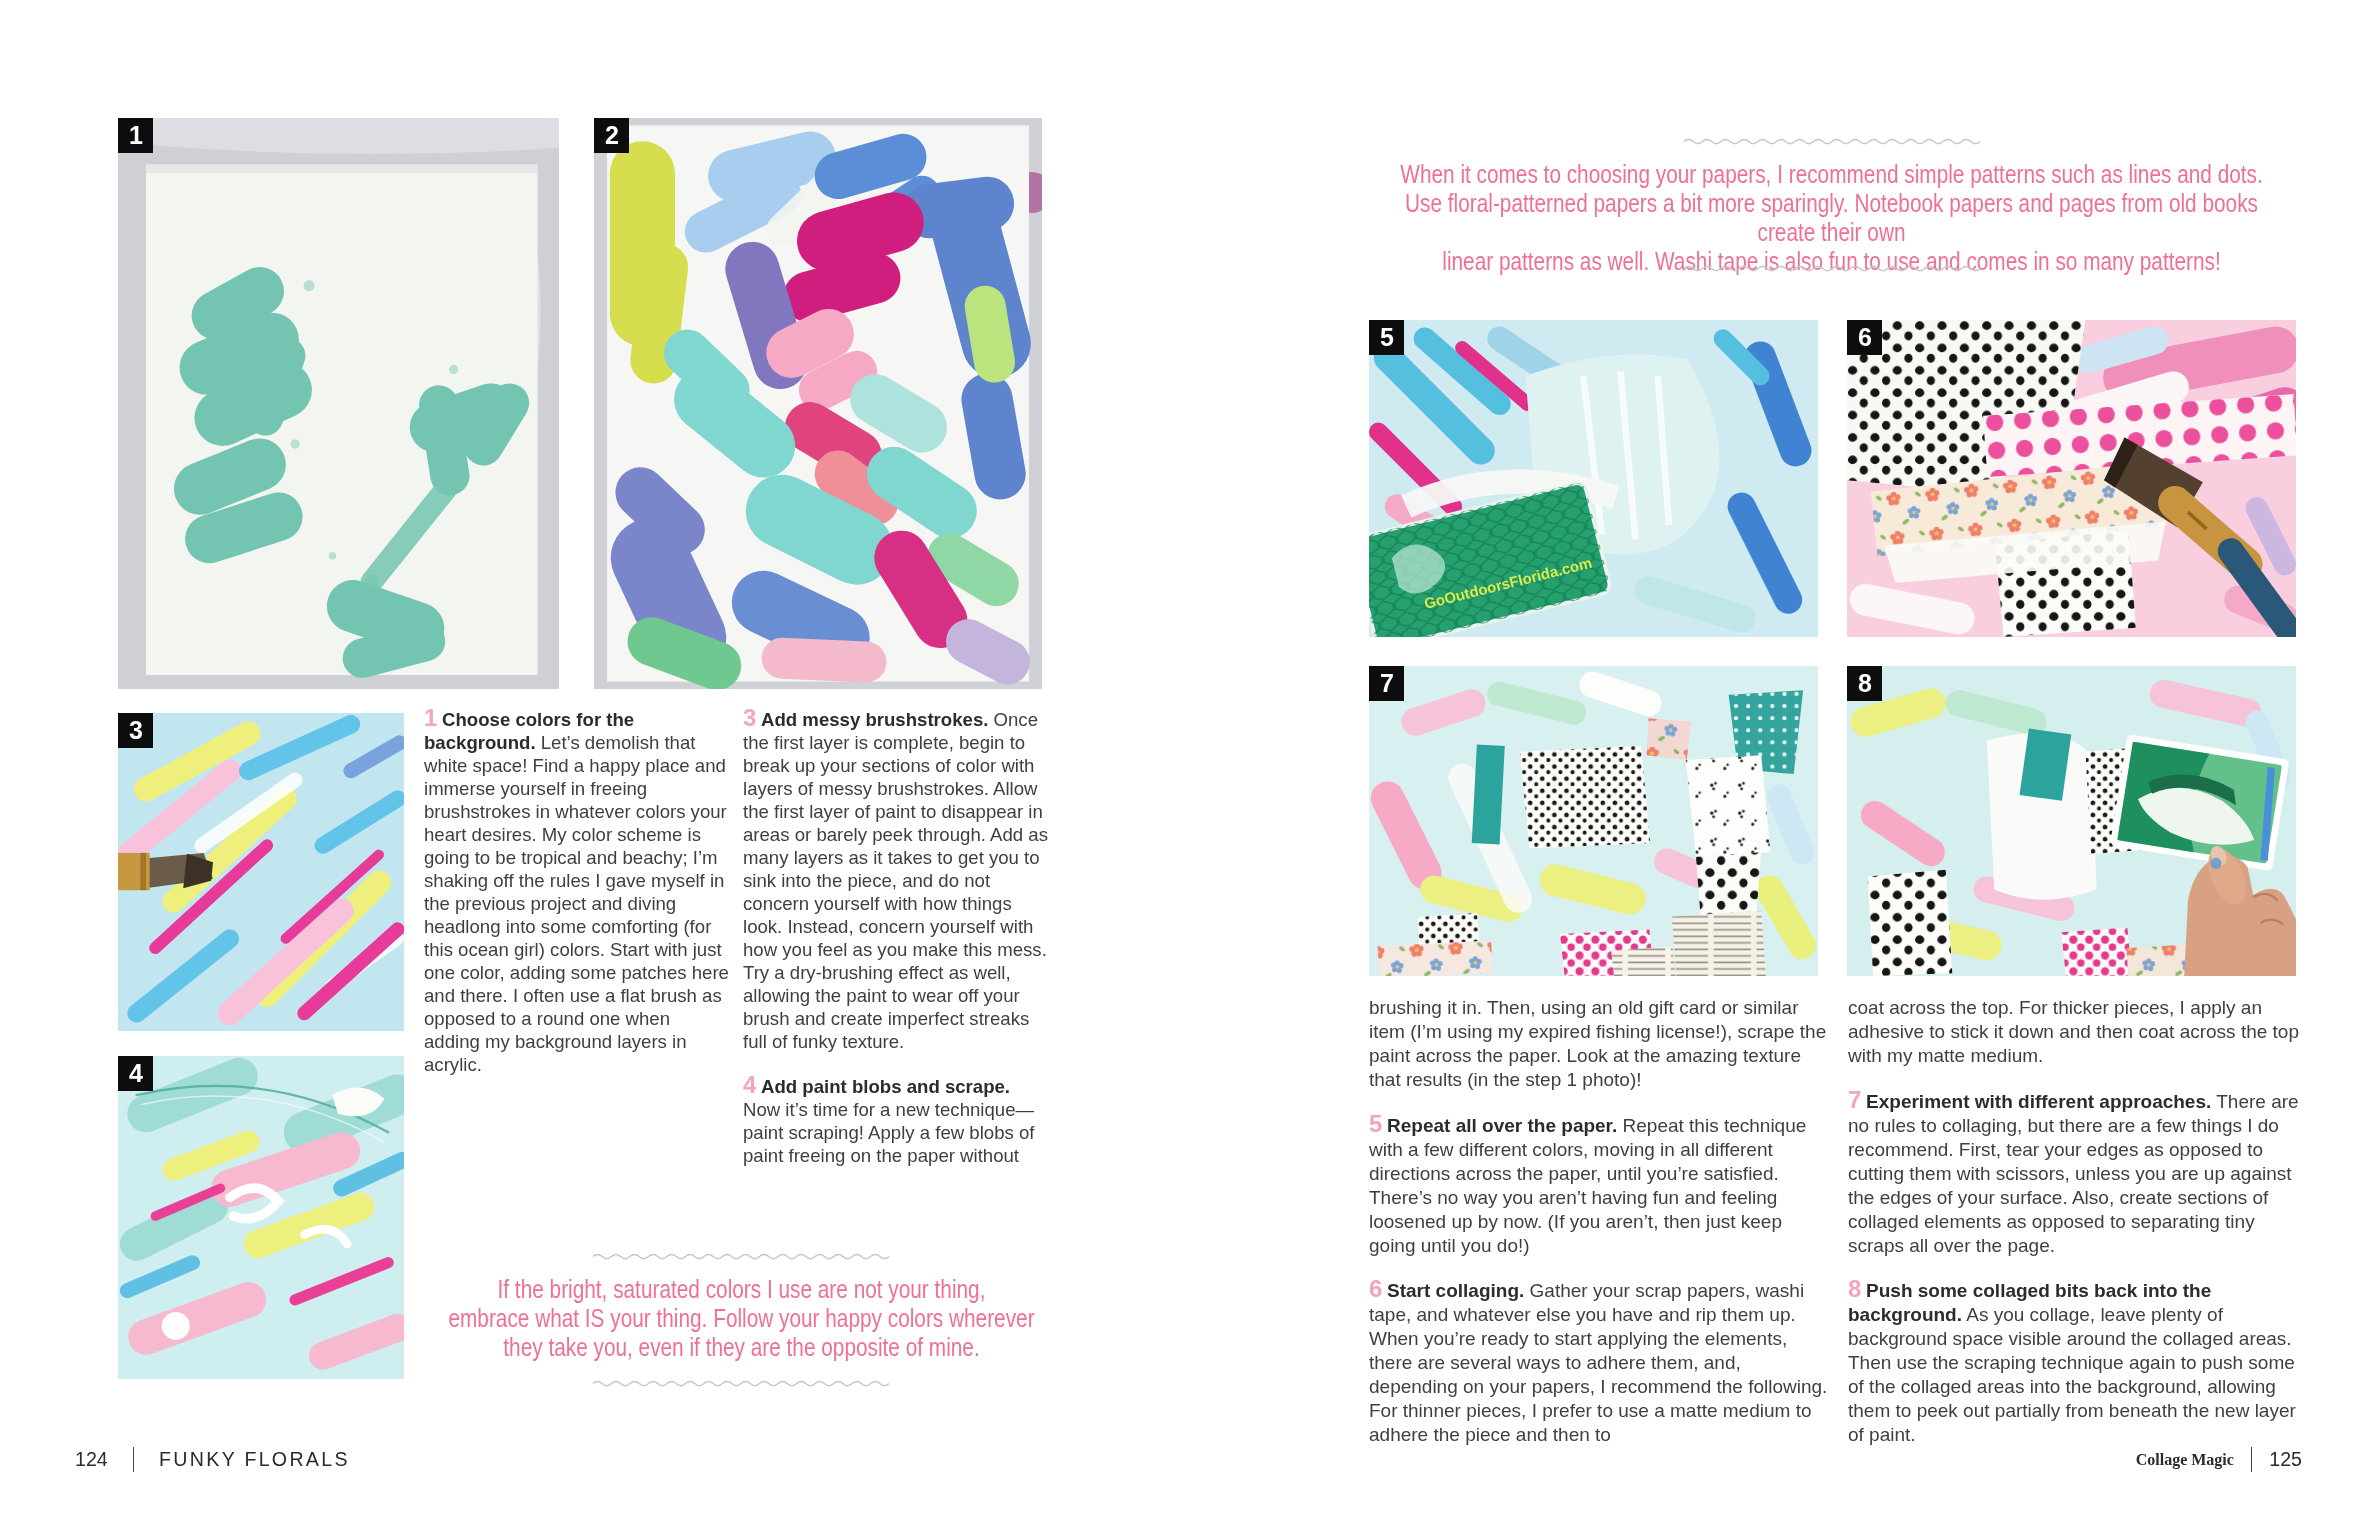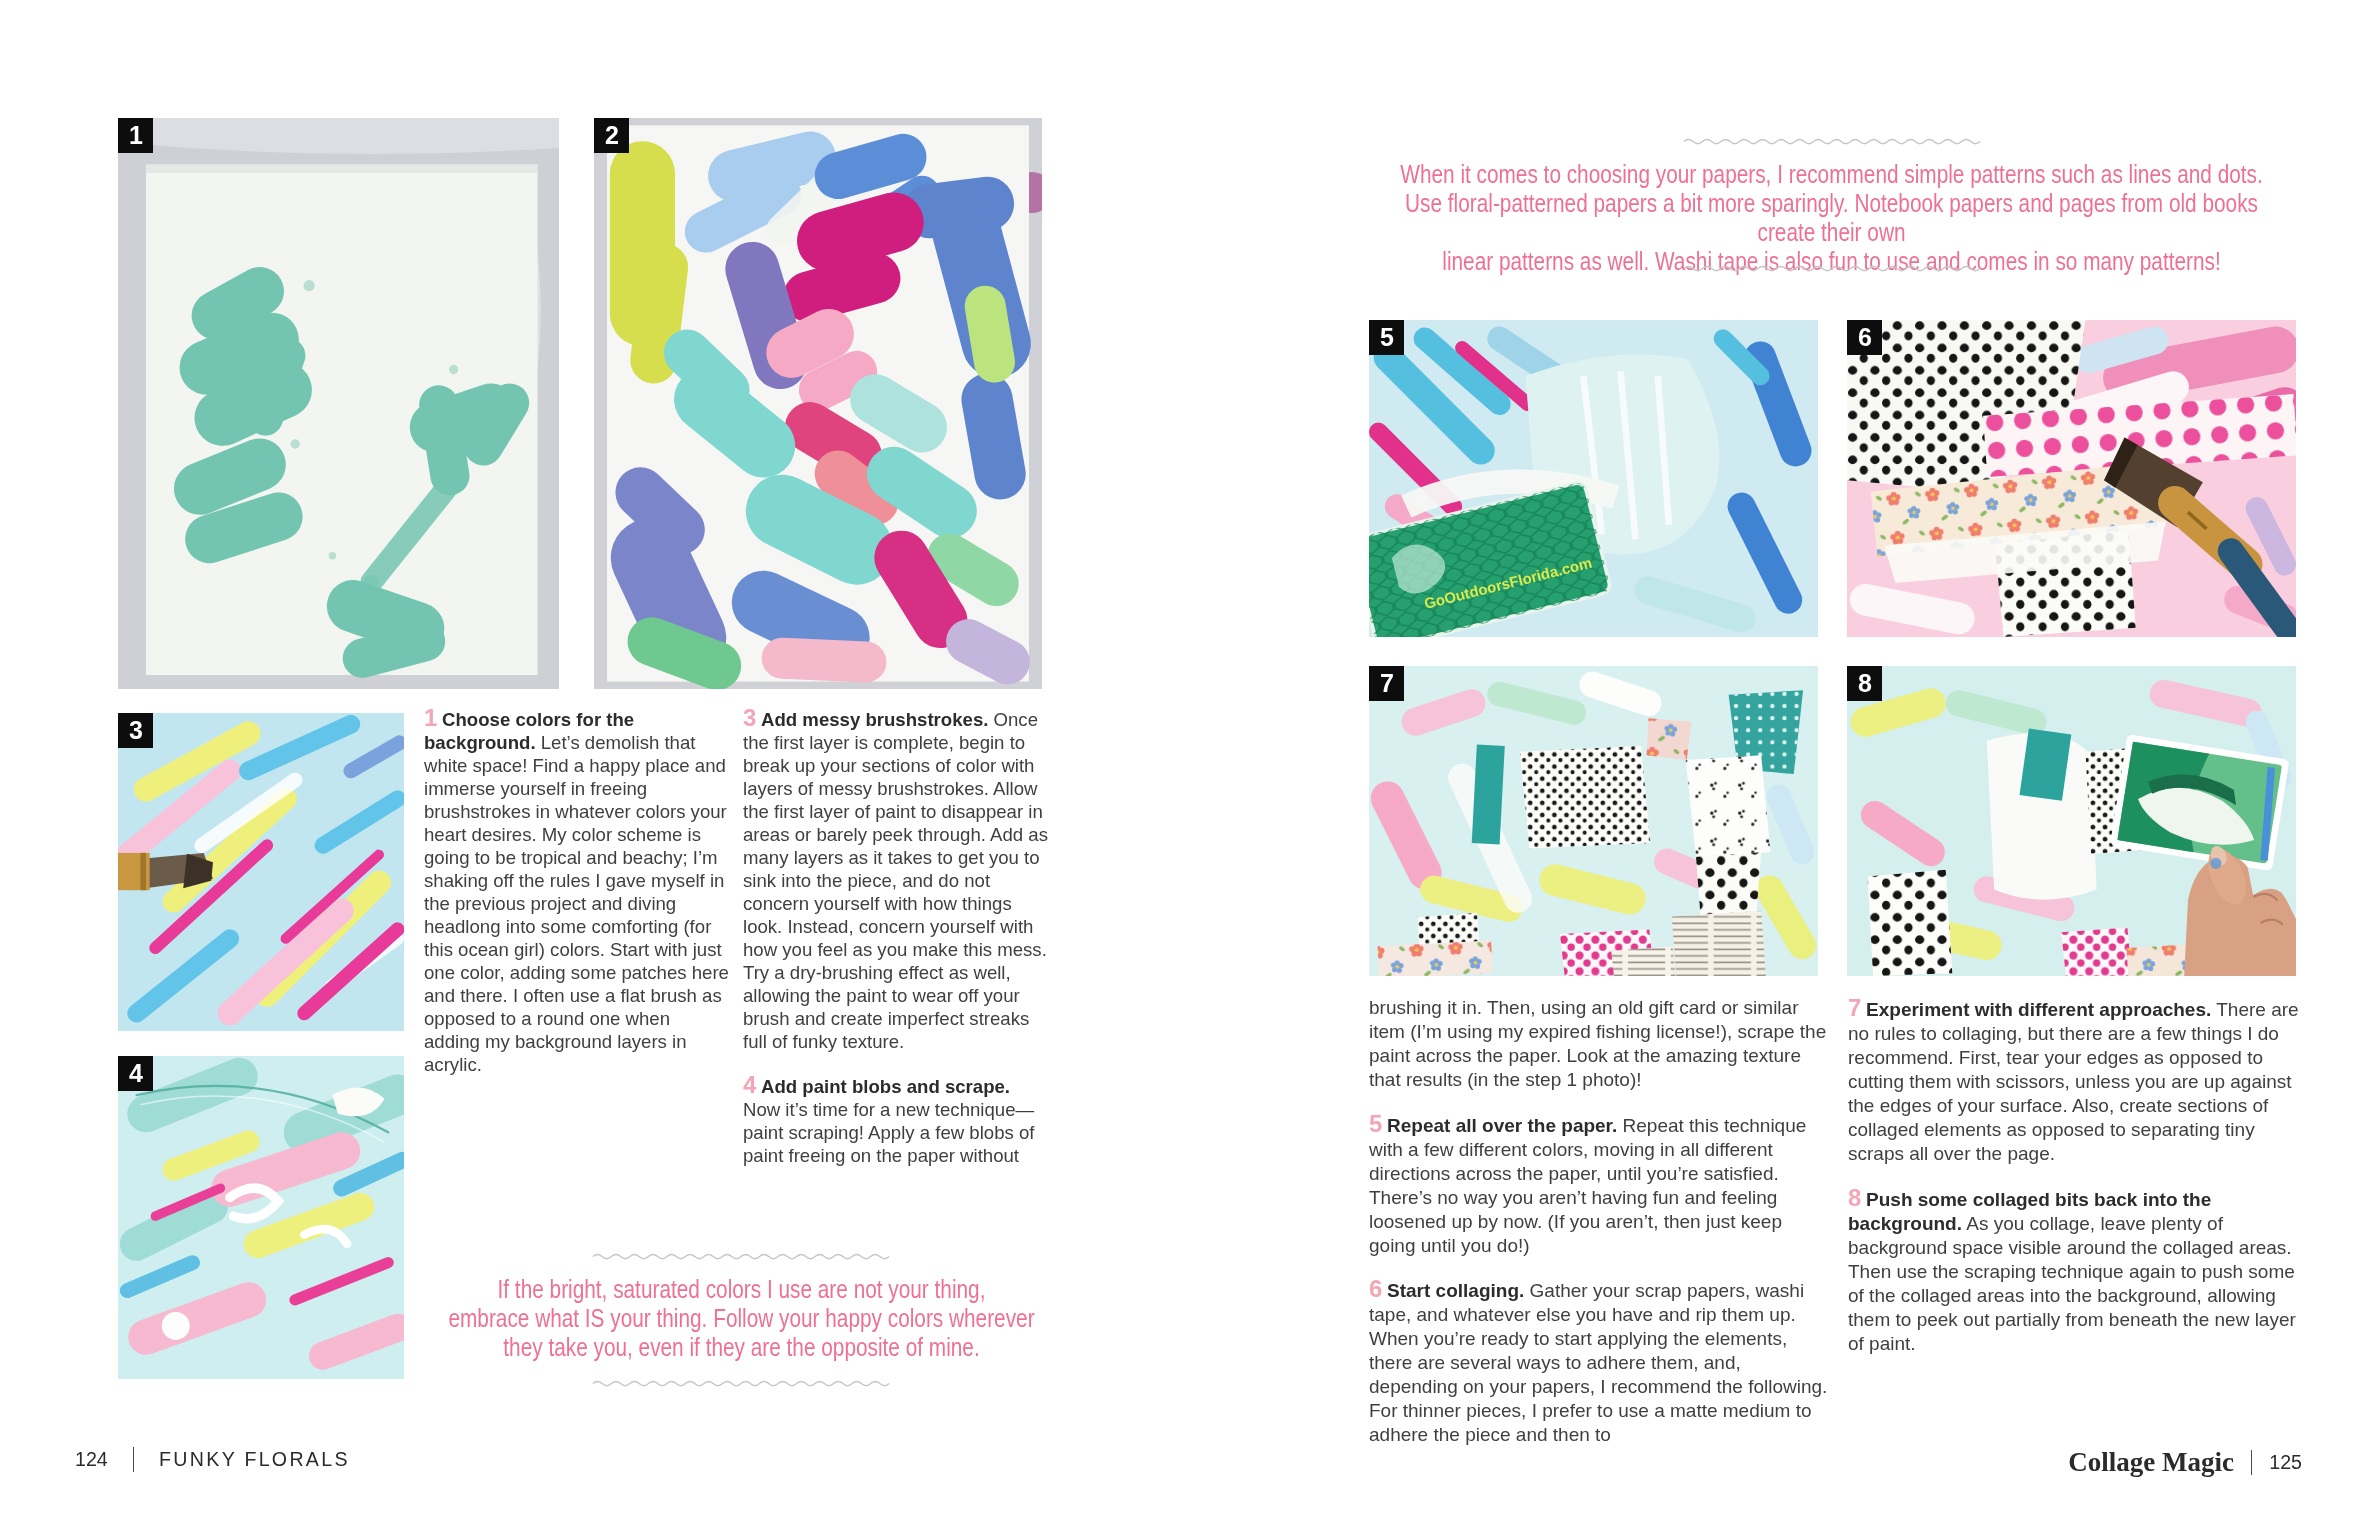--- a/index.html
+++ b/index.html
@@ -13,21 +13,21 @@
   .col{position:absolute;font-size:18.6px;line-height:23px;color:#3f3f3f;text-align:left;}
   .col p{margin:0 0 19.6px 0;}
   .step-num{color:#f3a6b6;font-weight:bold;font-size:24px;padding-right:4.7px;}
   .step-title{font-weight:bold;color:#2c2c2c;margin-top:25px;}
   .script-pink{position:absolute;color:#ee7093;font-size:26px;line-height:29px;
          text-align:center;transform:scaleX(0.8);transform-origin:center top;font-weight:400;}
   .squiggle{position:absolute;width:300px;height:11.2px;}
   .footer{position:absolute;top:1447px;display:flex;align-items:center;font-size:19.6px;color:#2b2b2b;}
   .footer .divider{width:1.4px;height:25px;background:#4a4a4a;margin:0 17px;}
   .footer .section{letter-spacing:2.3px;}
-  .footer .book-title{font-family:"Liberation Serif",serif;font-weight:bold;font-size:27px;}
+  .footer .book-title{font-family:"Liberation Serif",serif;font-weight:bold;font-size:16px;}
 </style>
 </head>
 <body>
 
 <svg width="0" height="0" style="position:absolute" aria-hidden="true">
   <defs>
     <pattern id="p-bdots" width="24" height="24" patternUnits="userSpaceOnUse">
       <ellipse cx="6" cy="6" rx="5" ry="4.6" fill="#161616"></ellipse>
       <ellipse cx="18" cy="17" rx="4.4" ry="4.8" fill="#161616"></ellipse>
     </pattern>
@@ -409,20 +409,21 @@
     </svg>
     <div class="badge">8</div>
   </div>
 
   <div class="col" style="left:1369px;top:996px;width:461px;font-size:19px;line-height:24px;">
     <p>brushing it in. Then, using an old gift card or similar item (I’m using my expired fishing license!), scrape the paint across the paper. Look at the amazing texture that results (in the step 1 photo)!</p>
     <p class="step"><span class="step-num">5</span><span class="step-title">Repeat all over the paper.</span> <span>Repeat this technique with a few different colors, moving in all different directions across the paper, until you’re satisfied. There’s no way you aren’t having fun and feeling loosened up by now. (If you aren’t, then just keep going until you do!)</span></p>
     <p class="step"><span class="step-num">6</span><span class="step-title">Start collaging.</span> <span>Gather your scrap papers, washi tape, and whatever else you have and rip them up. When you’re ready to start applying the elements, there are several ways to adhere them, and, depending on your papers, I recommend the following. For thinner pieces, I prefer to use a matte medium to adhere the piece and then to</span></p>
   </div>
   <div class="col" style="left:1848px;top:996px;width:461px;font-size:19px;line-height:24px;">
+    <p>coat across the top. For thicker pieces, I apply an adhesive to stick it down and then coat across the top with my matte medium.</p>
     <p class="step"><span class="step-num">7</span><span class="step-title">Experiment with different approaches.</span> <span>There are no rules to collaging, but there are a few things I do recommend. First, tear your edges as opposed to cutting them with scissors, unless you are up against the edges of your surface. Also, create sections of collaged elements as opposed to separating tiny scraps all over the page.</span></p>
     <p class="step"><span class="step-num">8</span><span class="step-title">Push some collaged bits back into the background.</span> <span>As you collage, leave plenty of background space visible around the collaged areas. Then use the scraping technique again to push some of the collaged areas into the background, allowing them to peek out partially from beneath the new layer of paint.</span></p>
   </div>
 
   <div class="footer" style="right:75px;">
     <span class="book-title">Collage Magic</span>
     <span class="divider"></span>
     <span>125</span>
   </div>
 </div>

